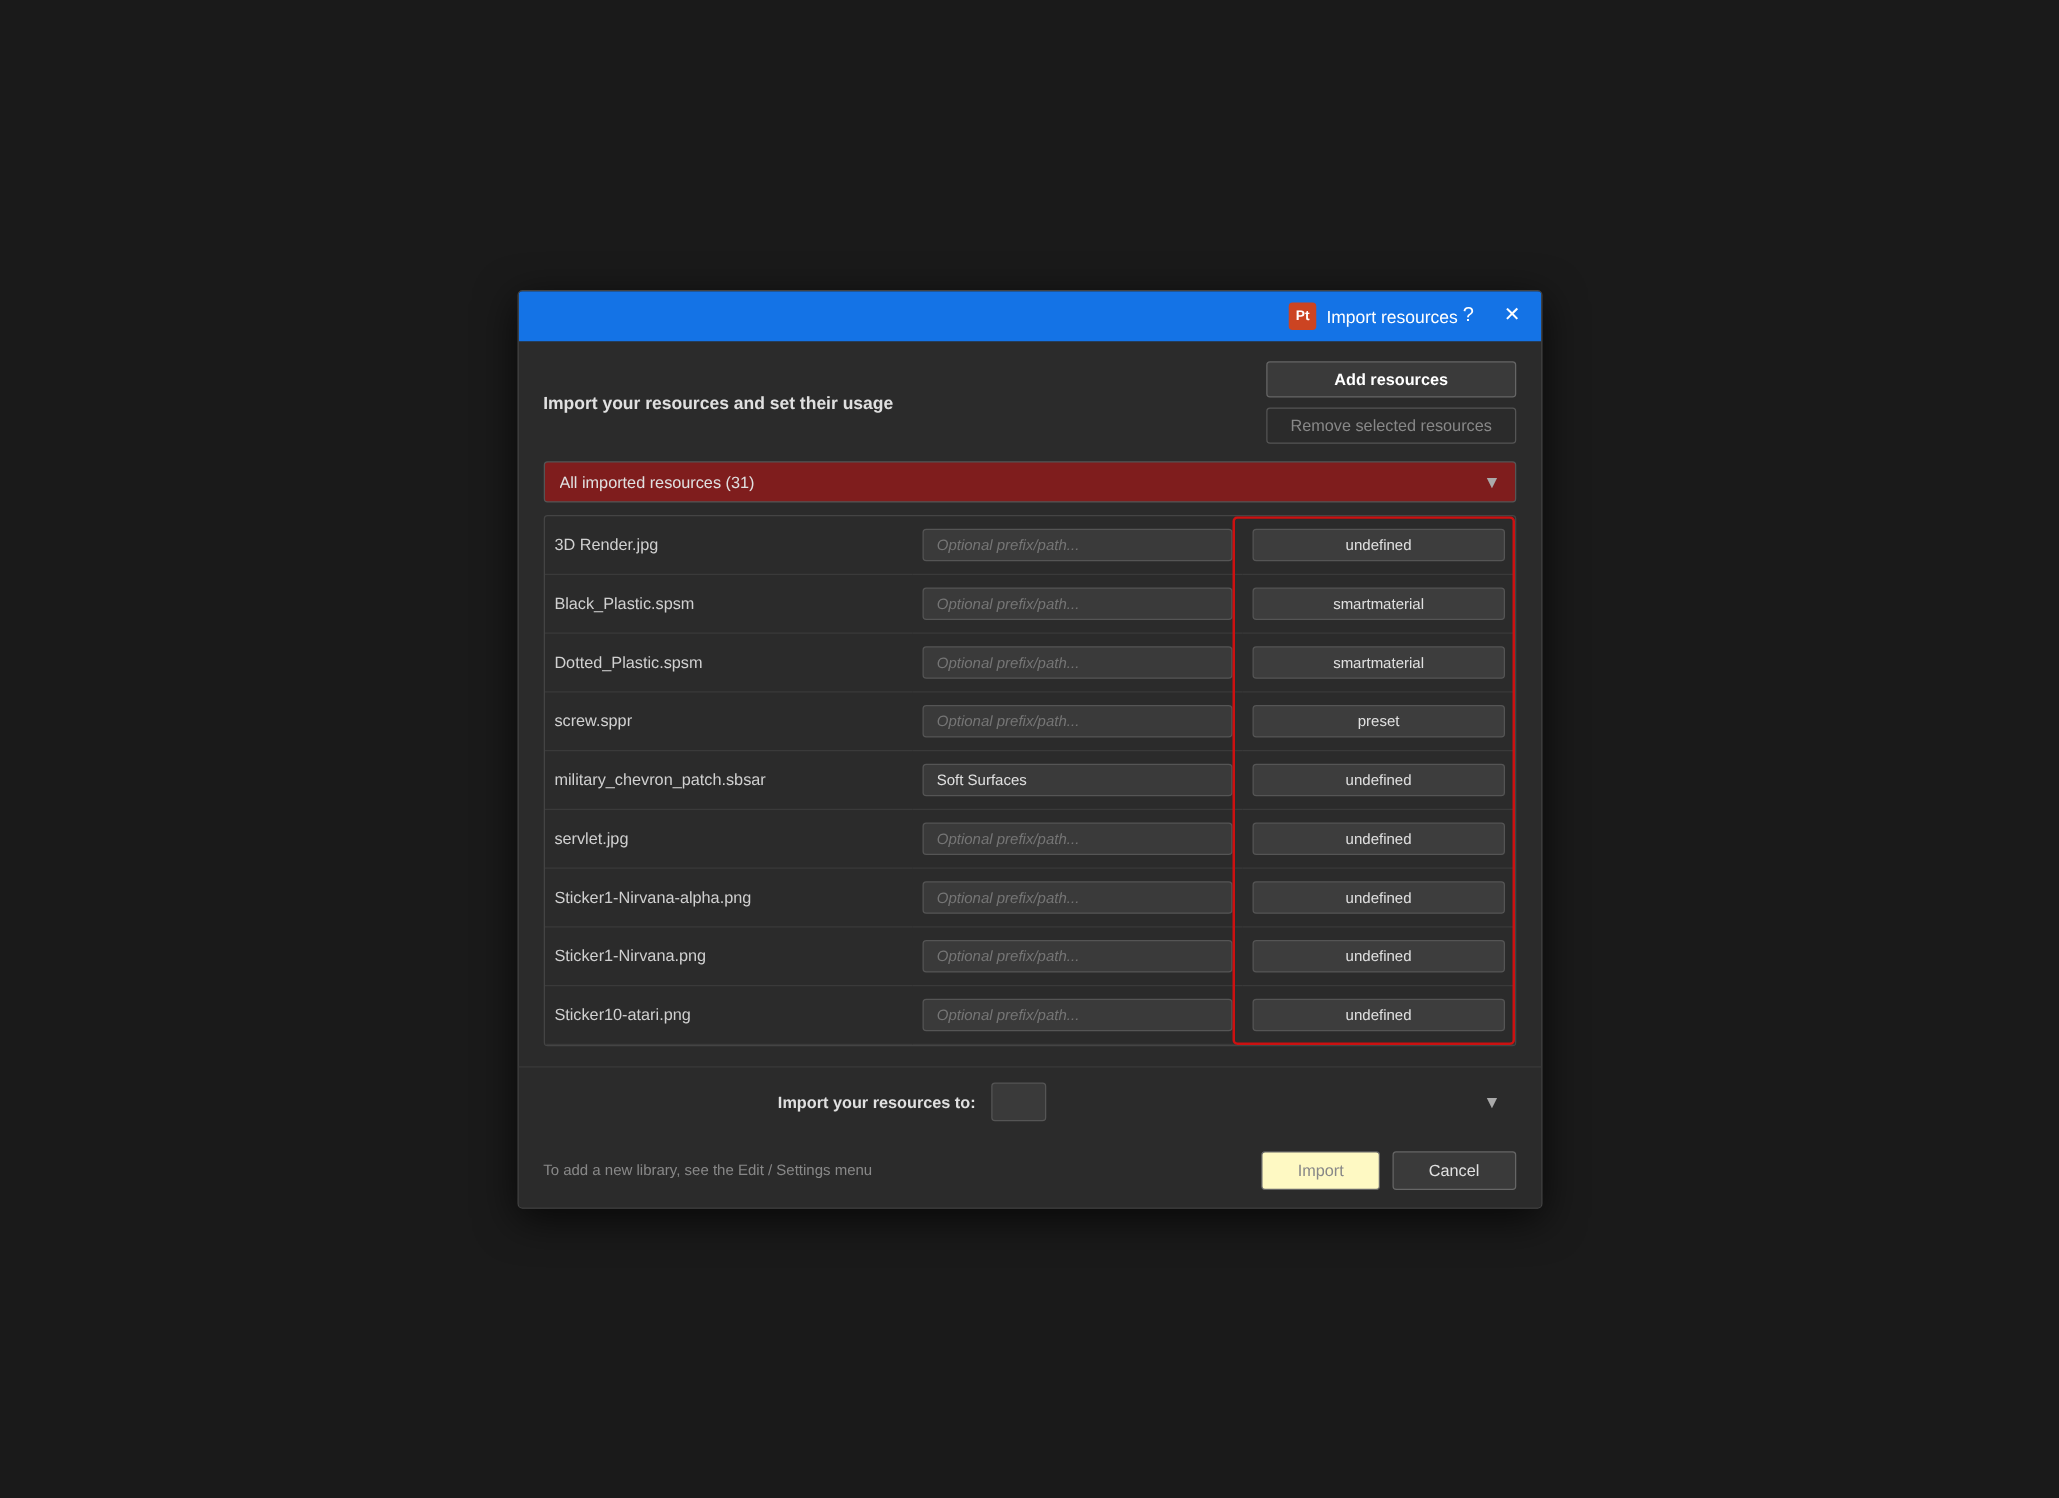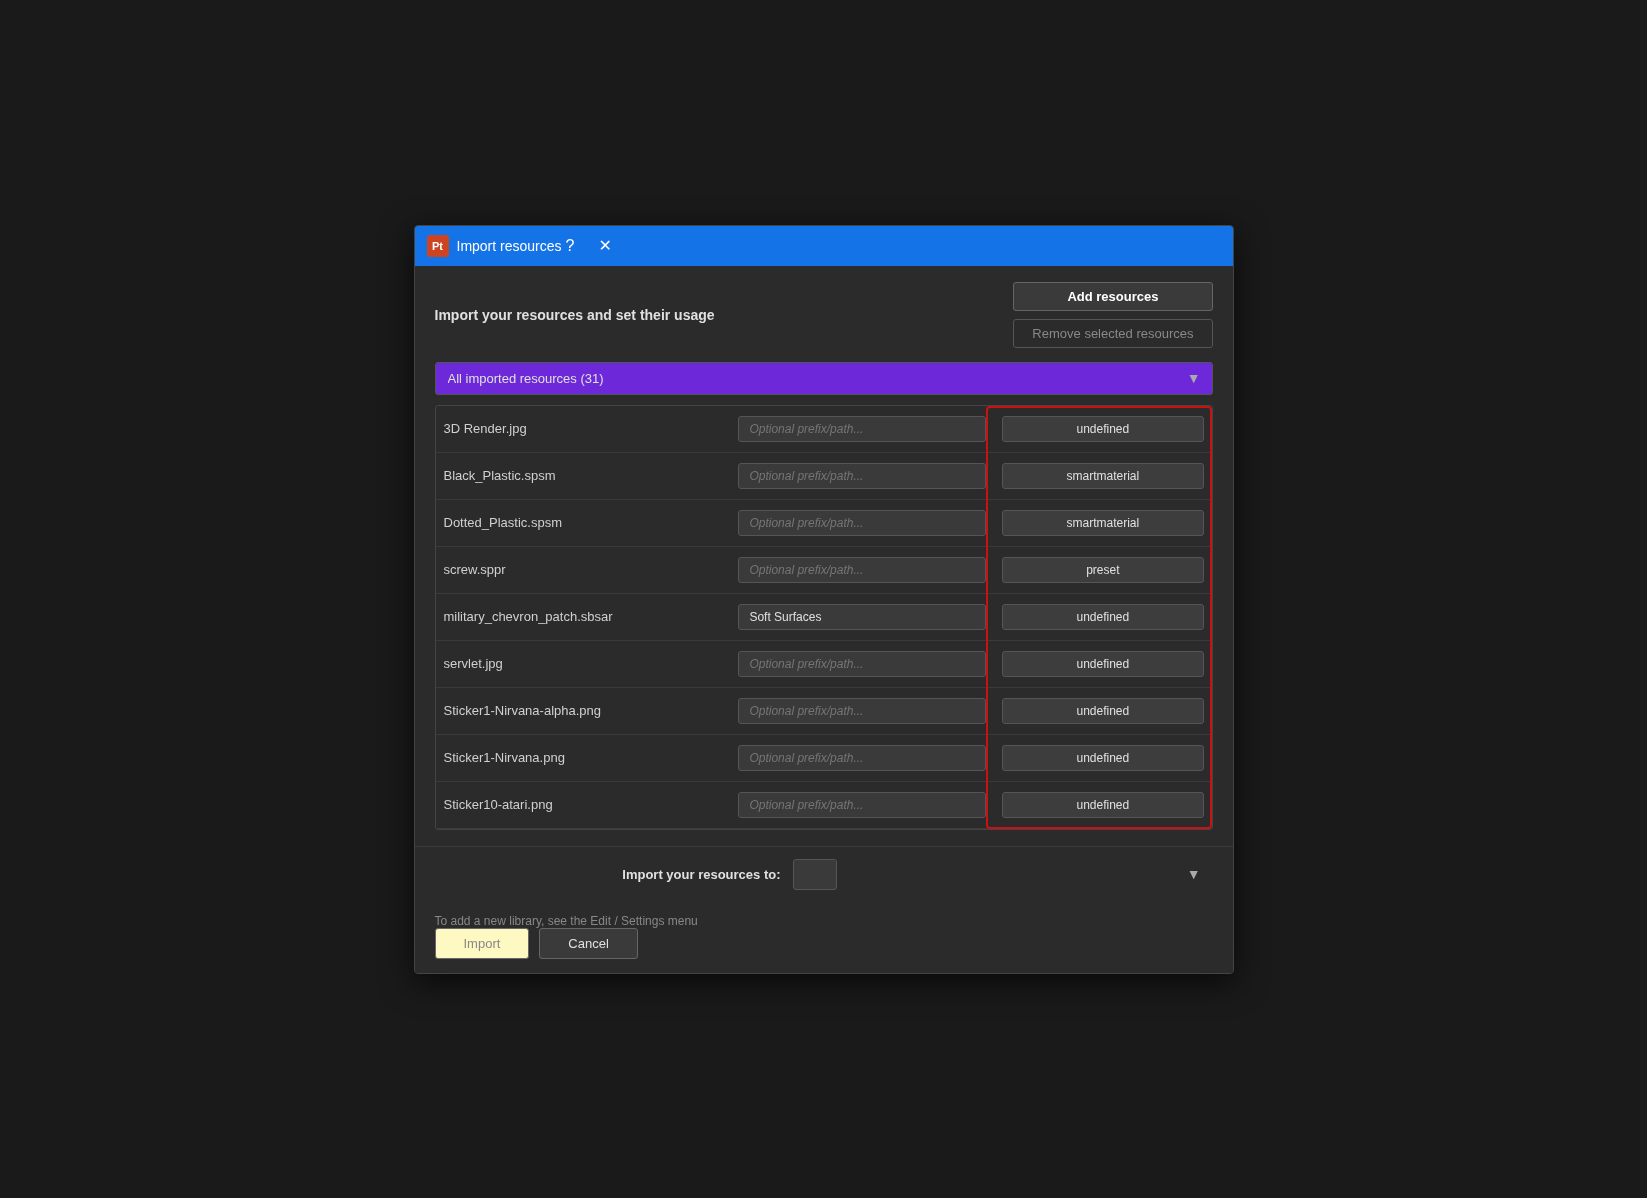--- a/index.html
+++ b/index.html
@@ -17,21 +17,21 @@
       border: 1px solid #444;
       border-radius: 4px;
       overflow: hidden;
       box-shadow: 0 8px 32px rgba(0,0,0,0.7);
     }
     
     .title-bar {
       background: #1473e6;
       display: flex;
       align-items: center;
-      justify-content: flex-start;
+      justify-content: flex-end;
       padding: 8px 12px;
       height: 40px;
     }
     .title-bar-left {
       display: flex;
       align-items: center;
       gap: 8px;
     }
     .app-icon {
       width: 22px;
@@ -104,21 +104,21 @@
       font-size: 13px;
       cursor: pointer;
       border-radius: 3px;
     }
     
     .filter-row {
       margin-bottom: 10px;
     }
     .dropdown-select {
       width: 100%;
-      background: #6d28d9;
+      background: #7f1d1d;
       border: 1px solid #555;
       color: #e0e0e0;
       padding: 8px 12px;
       font-size: 13px;
       appearance: none;
       cursor: pointer;
       border-radius: 3px;
     }
     .dropdown-wrapper {
       position: relative;
@@ -242,22 +242,22 @@
       cursor: pointer;
       border-radius: 3px;
     }
     .import-dest-wrapper {
       position: relative;
       flex: 1;
       max-width: 420px;
     }
     .footer-row {
       display: flex;
+      align-items: center;
       justify-content: space-between;
-      flex-direction: column;
     }
     .footer-hint {
       color: #888;
       font-size: 12px;
     }
     .footer-buttons {
       display: flex;
       gap: 10px;
     }
     .btn-import {

